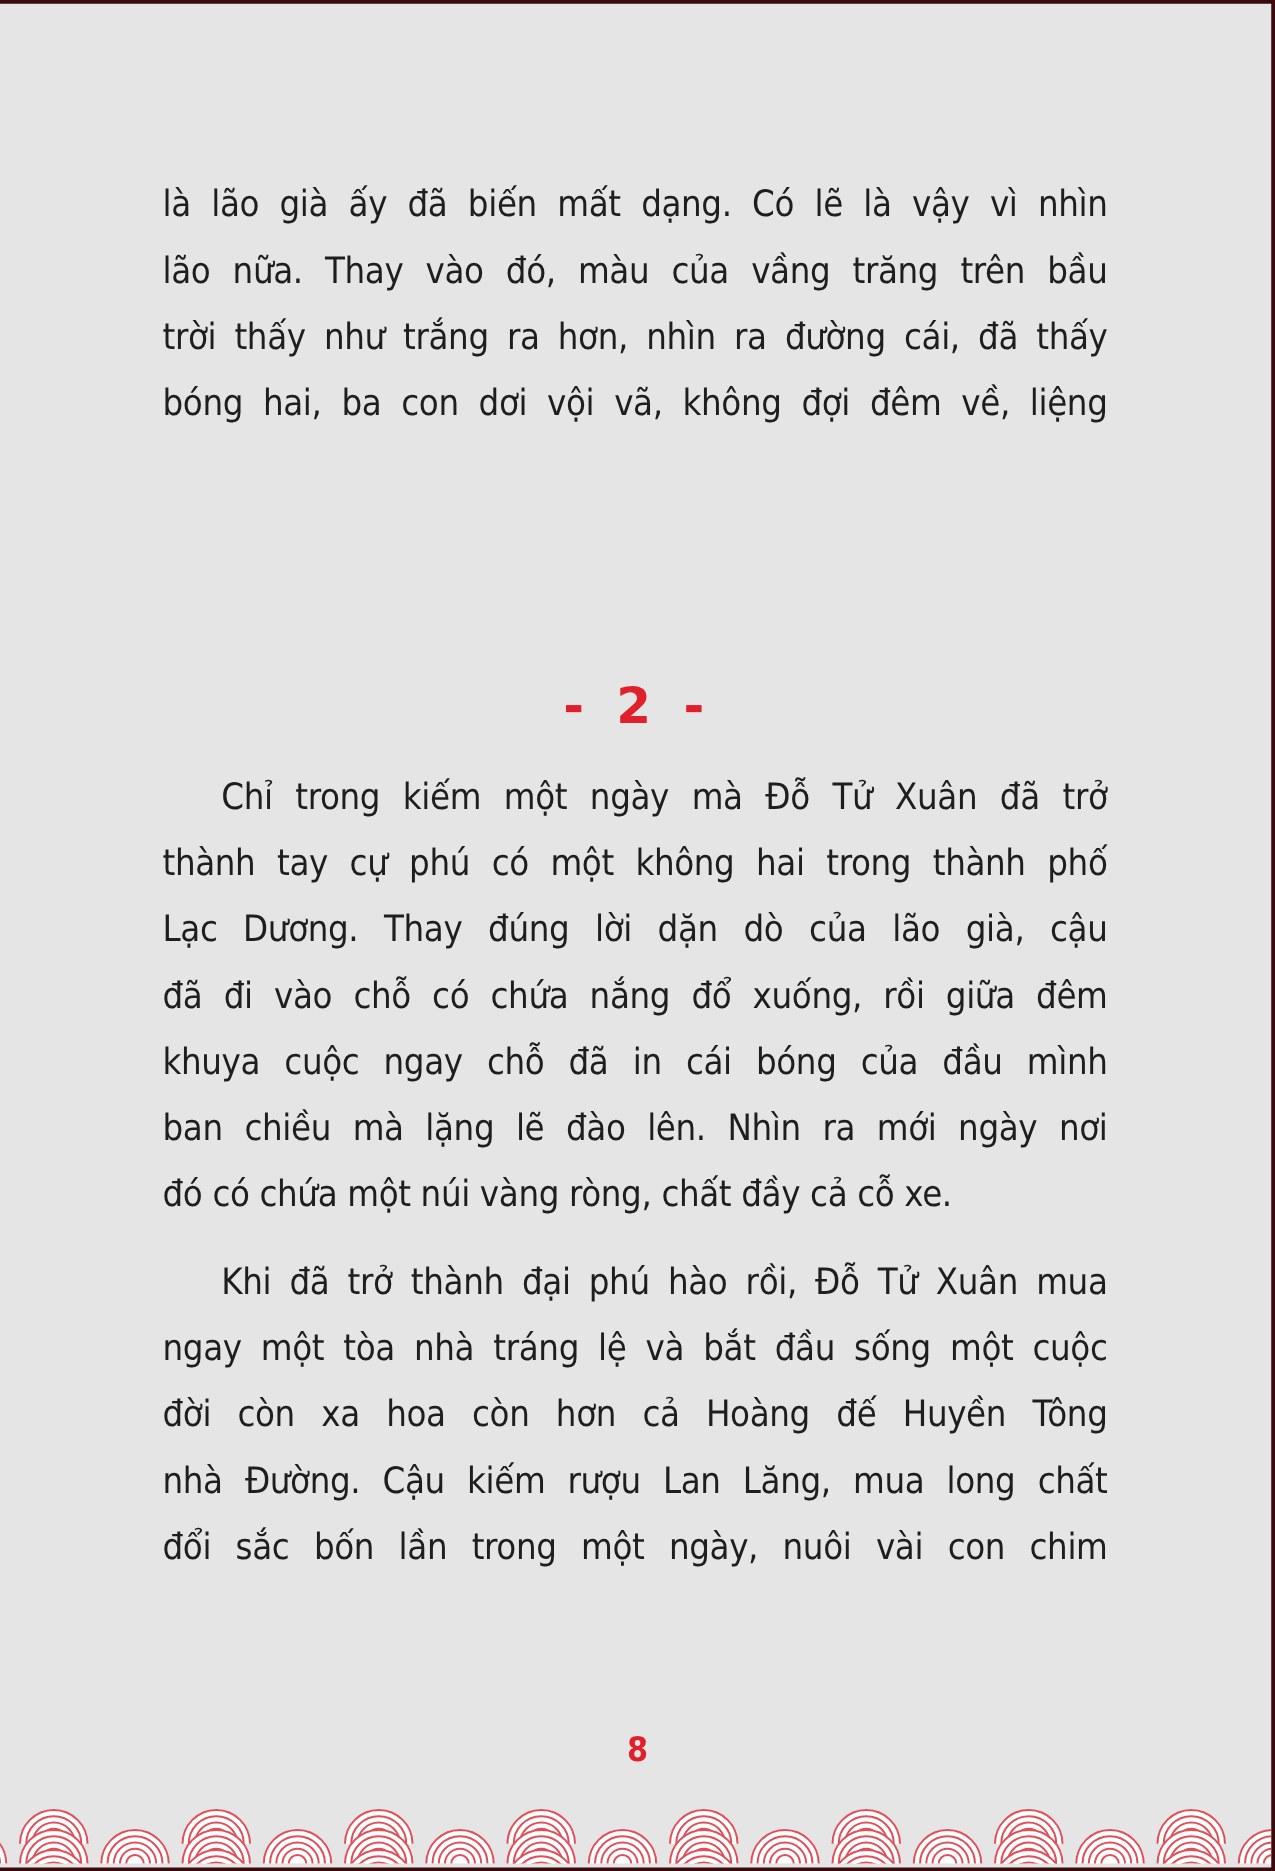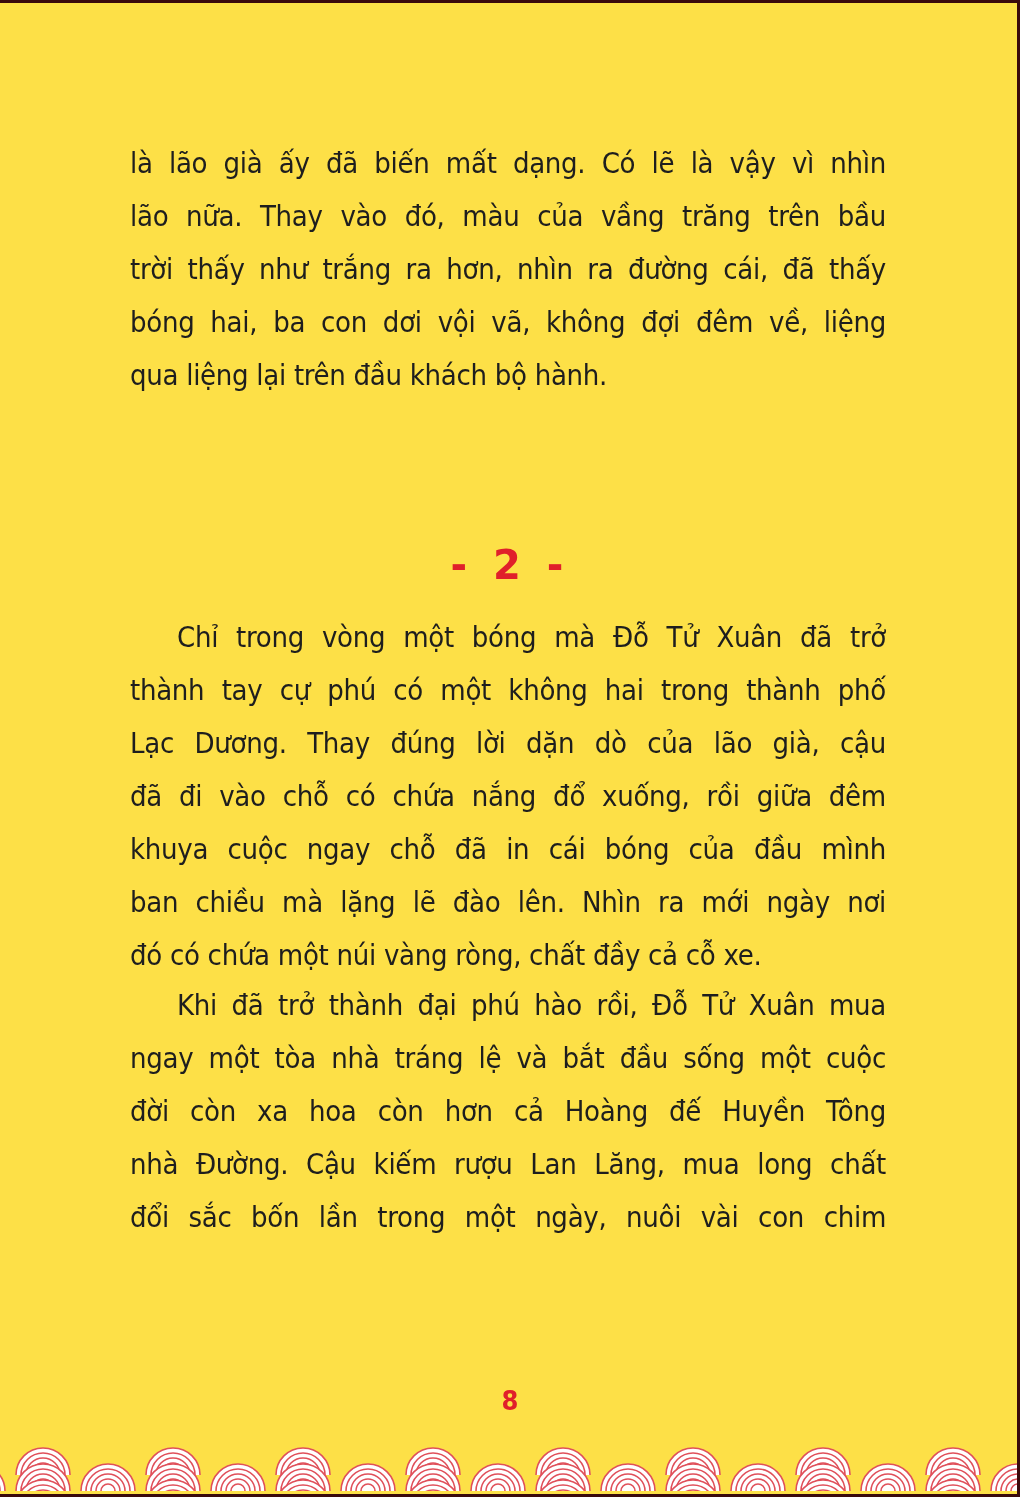--- a/index.html
+++ b/index.html
@@ -10,21 +10,21 @@
       overflow: hidden;
       font-family: "DejaVu Sans", sans-serif;
     }
     .page {
       position: absolute; left: 0; top: 0;
       width: 1020px; height: 1497px;
       box-sizing: border-box;
       border-top: 3px solid #3a0a0c;
       border-right: 3px solid #3a0a0c;
       border-bottom: 3px solid #3a0a0c;
-      background: #fde047;
+      background: #e5e5e5;
     }
     .text-block {
       position: absolute;
       left: 130px;
       width: 756px;
       color: #1e1e1e;
       font-family: "DejaVu Sans Condensed", "DejaVu Sans", sans-serif;
       font-size: 29px;
       line-height: 53px;
       letter-spacing: -0.3px;
@@ -33,21 +33,21 @@
       display: block;
       white-space: nowrap;
       text-align: justify;
       text-align-last: justify;
       height: 53px;
     }
     .line.last { text-align-last: left; }
     .line.indent { padding-left: 47px; }
     .p1 { top: 134px; }
     .p2 { top: 608px; }
-    .p3 { top: 976px; }
+    .p3 { top: 996px; }
     .section-marker {
       position: absolute;
       top: 532px; left: 0; width: 1020px;
       text-align: center;
       color: #e0202a;
       font-family: "DejaVu Sans", sans-serif;
       font-weight: bold;
       font-size: 40px;
       letter-spacing: 6px;
       line-height: 60px;
@@ -72,27 +72,26 @@
 </head>
 <body>
 
 <div class="page">
 
   <div class="text-block p1">
     <span class="line">là lão già ấy đã biến mất dạng. Có lẽ là vậy vì nhìn</span>
     <span class="line">lão nữa. Thay vào đó, màu của vầng trăng trên bầu</span>
     <span class="line">trời thấy như trắng ra hơn, nhìn ra đường cái, đã thấy</span>
     <span class="line">bóng hai, ba con dơi vội vã, không đợi đêm về, liệng</span>
-    <span class="line last">qua liệng lại trên đầu khách bộ hành.</span>
   </div>
 
   <div class="section-marker">- 2 -</div>
 
   <div class="text-block p2">
-    <span class="line indent">Chỉ trong vòng một bóng mà Đỗ Tử Xuân đã trở</span>
+    <span class="line indent">Chỉ trong kiếm một ngày mà Đỗ Tử Xuân đã trở</span>
     <span class="line">thành tay cự phú có một không hai trong thành phố</span>
     <span class="line">Lạc Dương. Thay đúng lời dặn dò của lão già, cậu</span>
     <span class="line">đã đi vào chỗ có chứa nắng đổ xuống, rồi giữa đêm</span>
     <span class="line">khuya cuộc ngay chỗ đã in cái bóng của đầu mình</span>
     <span class="line">ban chiều mà lặng lẽ đào lên. Nhìn ra mới ngày nơi</span>
     <span class="line last">đó có chứa một núi vàng ròng, chất đầy cả cỗ xe.</span>
   </div>
 
   <div class="text-block p3">
     <span class="line indent">Khi đã trở thành đại phú hào rồi, Đỗ Tử Xuân mua</span>

